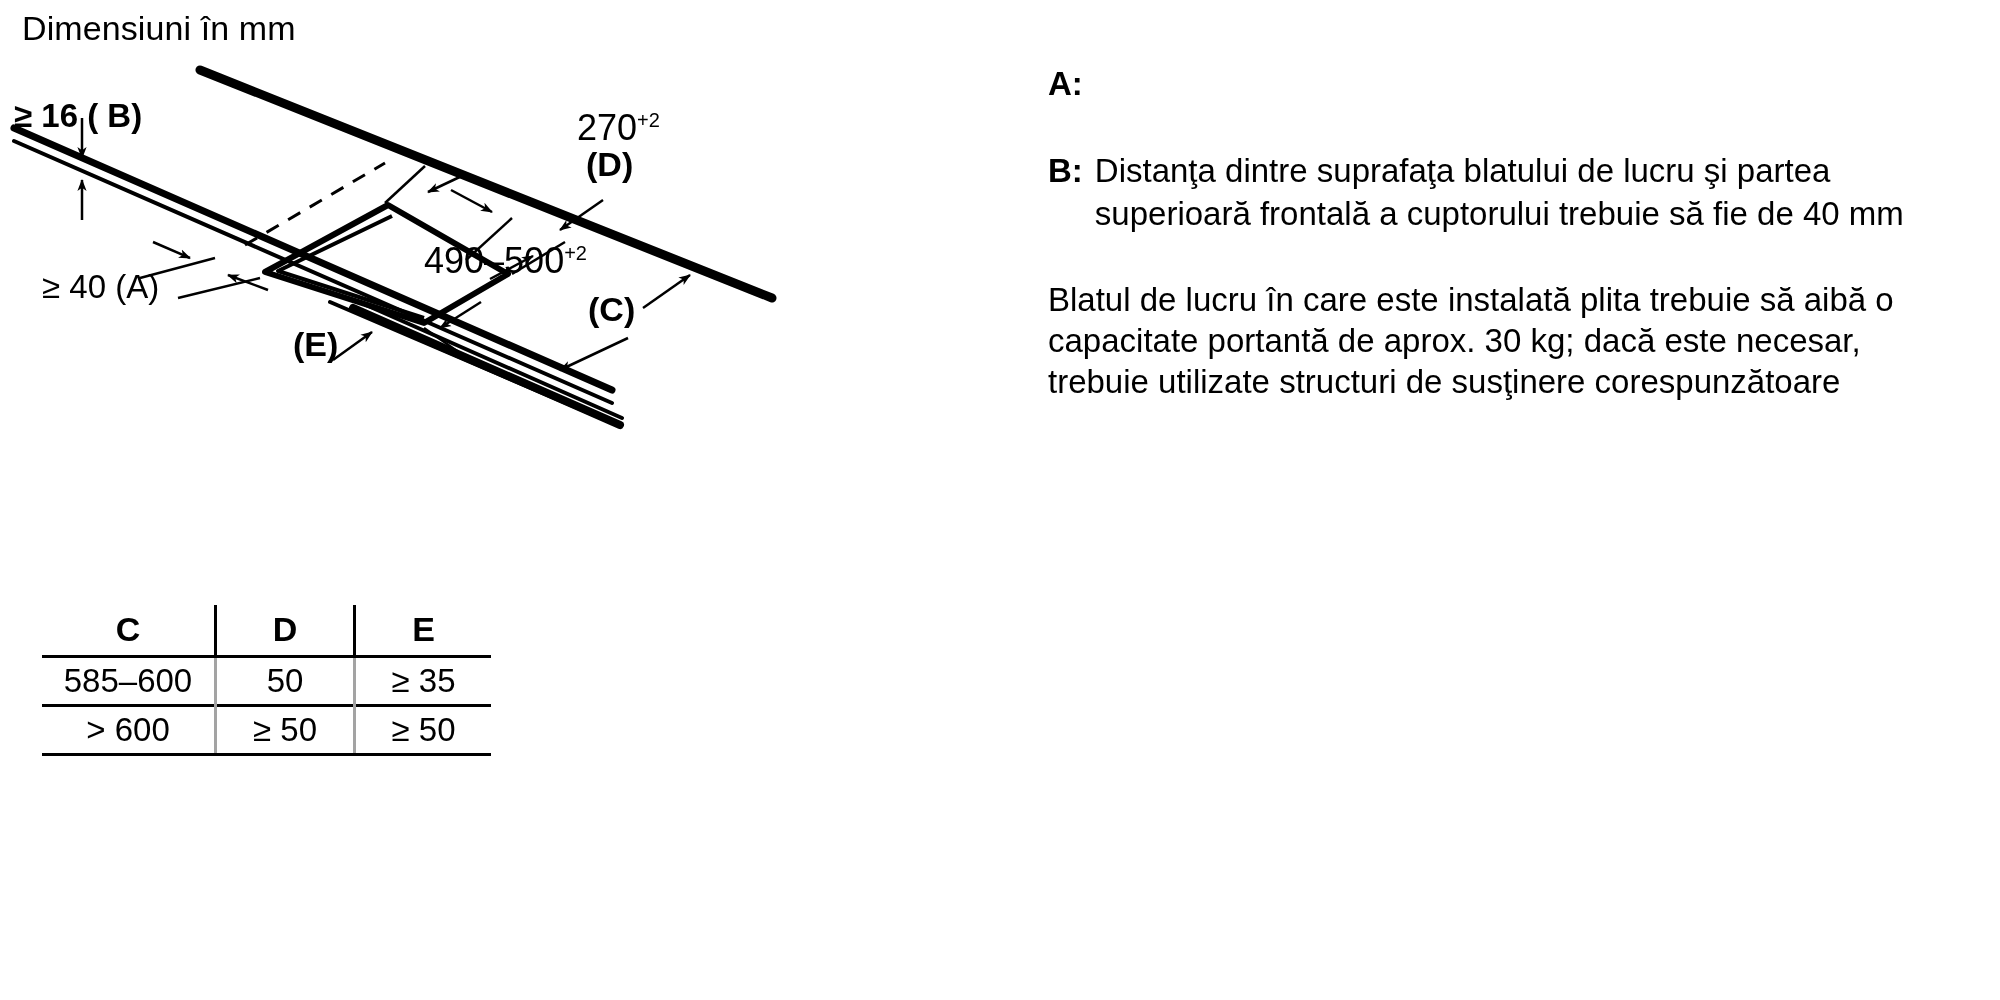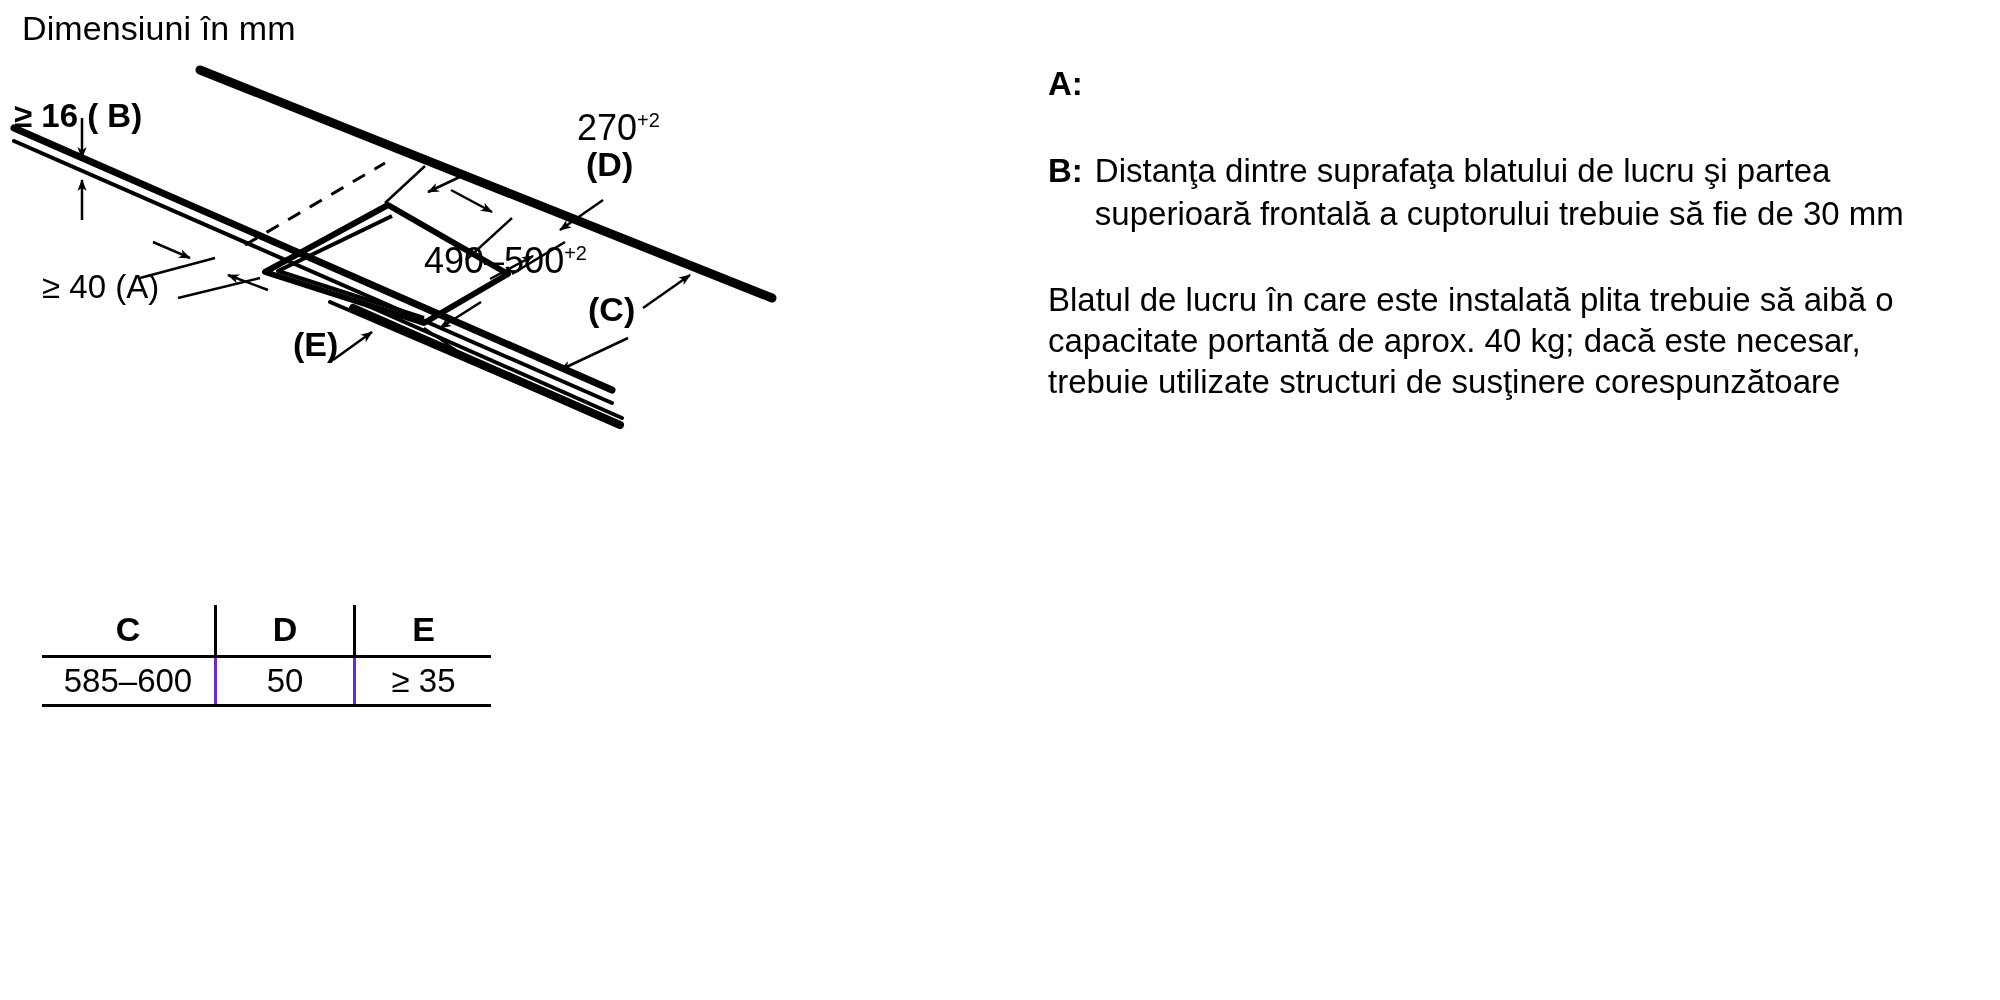--- a/index.html
+++ b/index.html
@@ -62,21 +62,21 @@
   #dim-table .col-e { width: 135px; }
   #dim-table thead th {
     font-weight: bold;
     font-size: 34px;
     height: 48px;
     padding-bottom: 2px;
   }
   #dim-table thead th.col-d,
   #dim-table thead th.col-e { border-left: 3px solid #000; }
   #dim-table tbody td.col-d,
-  #dim-table tbody td.col-e { border-left: 3px solid #6d28d9; }
+  #dim-table tbody td.col-e { border-left: 3px solid #a3a3a3; }
   #dim-table tbody tr td { border-top: 3px solid #000; }
   #dim-table tbody tr:last-child td { border-bottom: 3px solid #000; }
 
   
   #notes {
     position: absolute;
     left: 1048px;
     top: 62px;
     width: 880px;
   }
@@ -220,32 +220,37 @@
         <th class="col-d">D</th>
         <th class="col-e">E</th>
       </tr>
     </thead>
     <tbody>
       <tr>
         <td class="col-c">585–600</td>
         <td class="col-d">50</td>
         <td class="col-e">≥ 35</td>
       </tr>
+      <tr>
+        <td class="col-c">&gt; 600</td>
+        <td class="col-d">≥ 50</td>
+        <td class="col-e">≥ 50</td>
+      </tr>
     </tbody>
   </table>
 
   <div id="notes">
 
     <div class="note-item">
       <div class="note-key">A:</div>
     </div>
 
     <div class="note-item">
       <div class="note-key">B:</div>
-      <div class="note-body">Distanţa dintre suprafaţa blatului de lucru şi partea superioară frontală a cuptorului trebuie să fie de 30 mm</div>
-    </div>
-
-
-    <div class="note-para tight">Blatul de lucru în care este instalată plita trebuie să aibă o capacitate portantă de aprox. 40 kg; dacă este necesar, trebuie utilizate structuri de susţinere corespunzătoare</div>
+      <div class="note-body">Distanţa dintre suprafaţa blatului de lucru şi partea superioară frontală a cuptorului trebuie să fie de 40 mm</div>
+    </div>
+
+
+    <div class="note-para tight">Blatul de lucru în care este instalată plita trebuie să aibă o capacitate portantă de aprox. 30 kg; dacă este necesar, trebuie utilizate structuri de susţinere corespunzătoare</div>
 
   </div>
 
 </div>
 
 </body></html>

